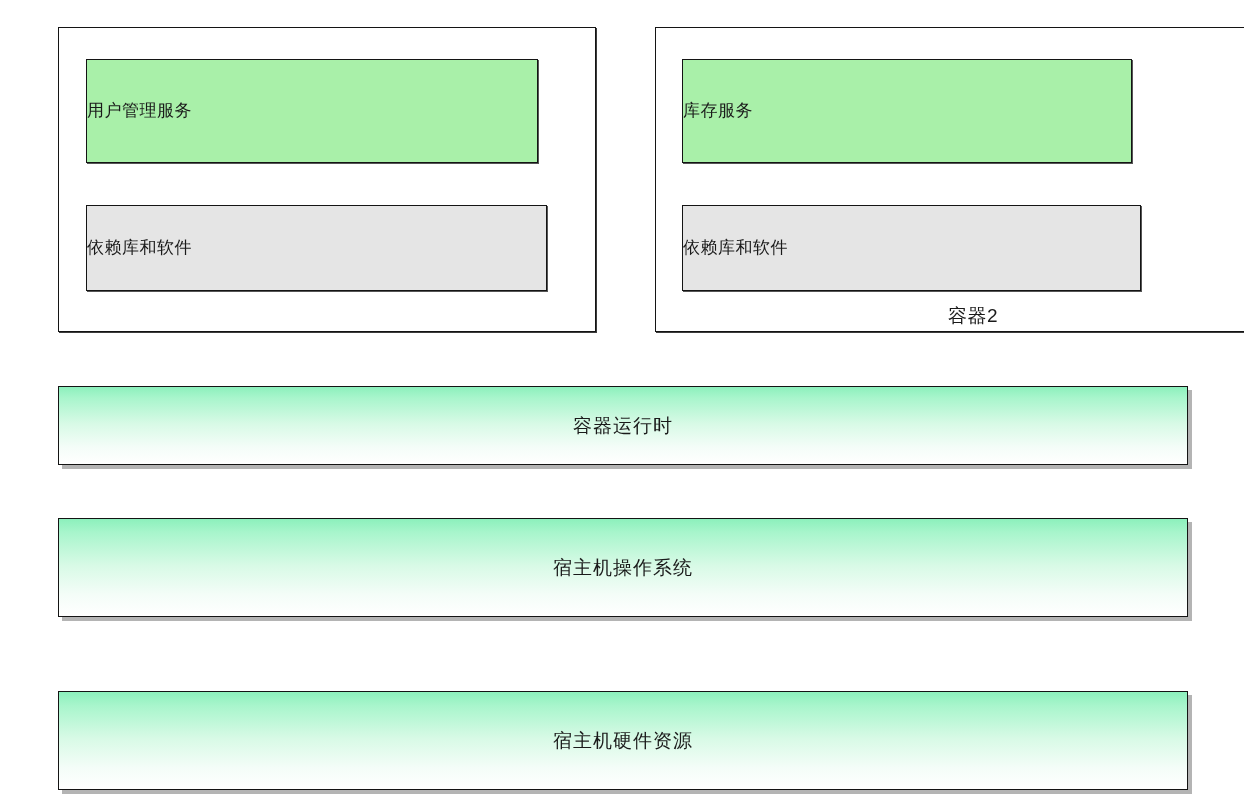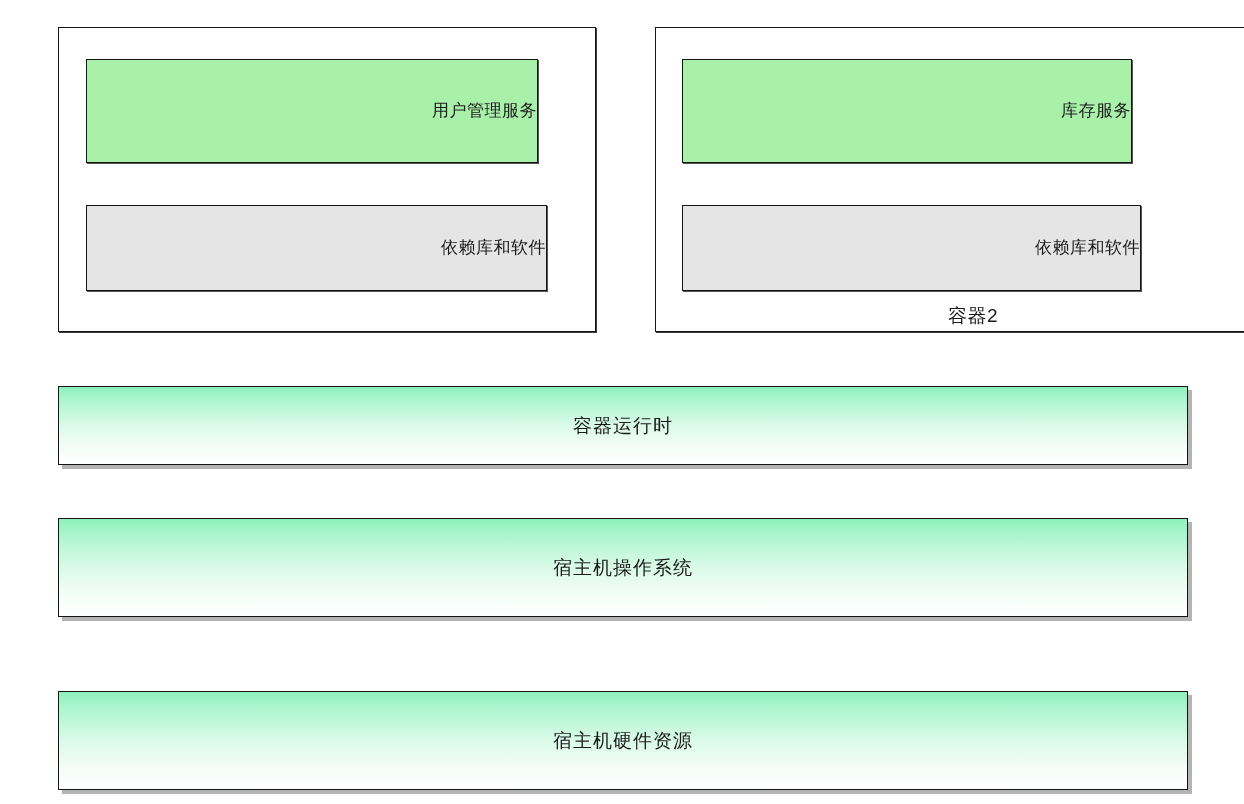--- a/index.html
+++ b/index.html
@@ -35,21 +35,21 @@
   }
 
   
   .inner-box {
     position: absolute;
     box-sizing: border-box;
     border: 1px solid #141414;
     box-shadow: 1px 1px 0 0 #555555;
     display: flex;
     align-items: center;
-    justify-content: flex-end;
+    justify-content: flex-start;
     text-align: center;
     font-family: Liberation Serif, serif;
   }
   .inner-box.service {
     background: #a9f0a9;
   }
   .inner-box.deps {
     background: #e5e5e5;
   }
   .inner-label {

